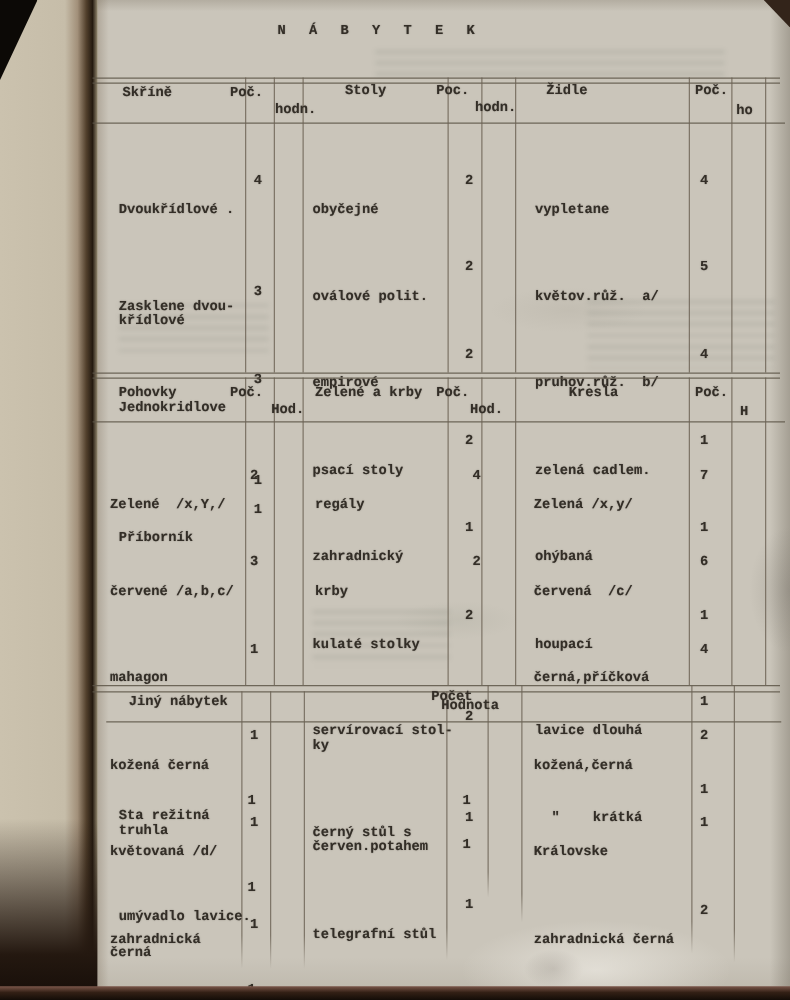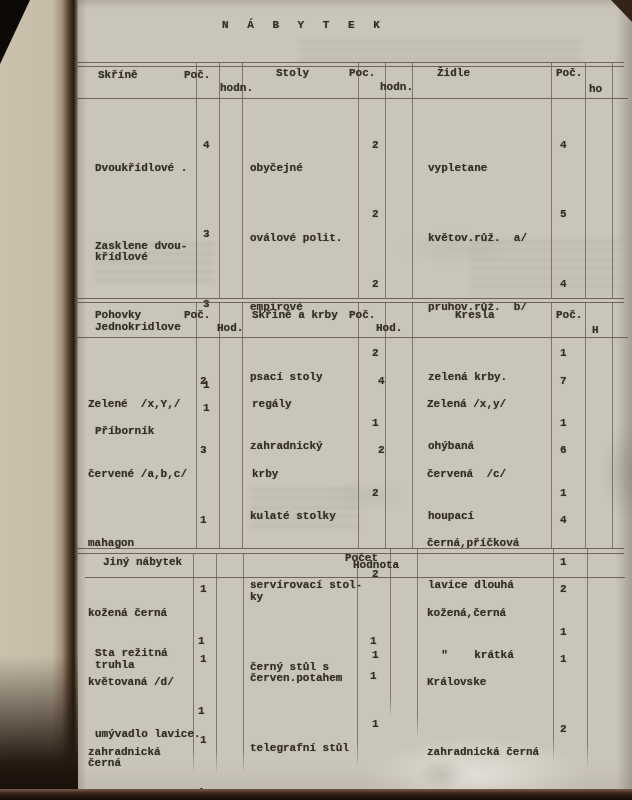--- a/index.html
+++ b/index.html
@@ -138,21 +138,21 @@
   <div class="item">
       <div class="nm">vypletane</div>
       <div class="ct" style="top: 0px;">4</div>
     </div><div class="item">
       <div class="nm">květov.růž.  a/</div>
       <div class="ct" style="top: 0px;">5</div>
     </div><div class="item">
       <div class="nm">pruhov.růž.  b/</div>
       <div class="ct" style="top: 0px;">4</div>
     </div><div class="item">
-      <div class="nm">zelená krby.</div>
+      <div class="nm">zelená cadlem.</div>
       <div class="ct" style="top: 0px;">1</div>
     </div><div class="item">
       <div class="nm">ohýbaná</div>
       <div class="ct" style="top: 0px;">1</div>
     </div><div class="item">
       <div class="nm">houpací</div>
       <div class="ct" style="top: 0px;">1</div>
     </div><div class="item">
       <div class="nm">lavice dlouhá</div>
       <div class="ct" style="top: 0px;">1</div>
@@ -170,21 +170,21 @@
   <div class="vline" style="left:358px;top:302px;height:246px"></div>
   <div class="vline" style="left:385px;top:302px;height:246px"></div>
   <div class="vline" style="left:412px;top:302px;height:246px"></div>
   <div class="vline" style="left:551px;top:302px;height:246px"></div>
   <div class="vline" style="left:585px;top:302px;height:246px"></div>
   <div class="vline" style="left:612px;top:302px;height:246px"></div>
 
   <span class="ink" style="left:95px;top:310px">Pohovky</span>
   <span class="ink" style="left:184px;top:310px">Poč.</span>
   <span class="ink" style="left:217px;top:323px">Hod.</span>
-  <span class="ink" style="left:252px;top:310px">Skříně a krby</span>
+  <span class="ink" style="left:252px;top:310px">Zelené a krby</span>
   <span class="ink" style="left:349px;top:310px">Poč.</span>
   <span class="ink" style="left:376px;top:323px">Hod.</span>
   <span class="ink" style="left:455px;top:310px">Kresla</span>
   <span class="ink" style="left:556px;top:310px">Poč.</span>
   <span class="ink" style="left:592px;top:325px">H</span>
 
   <div class="items ink" style="left:88px;top:341px;--ctl:112px">
     
   <div class="item">
       <div class="nm">Zelené  /x,Y,/</div>

